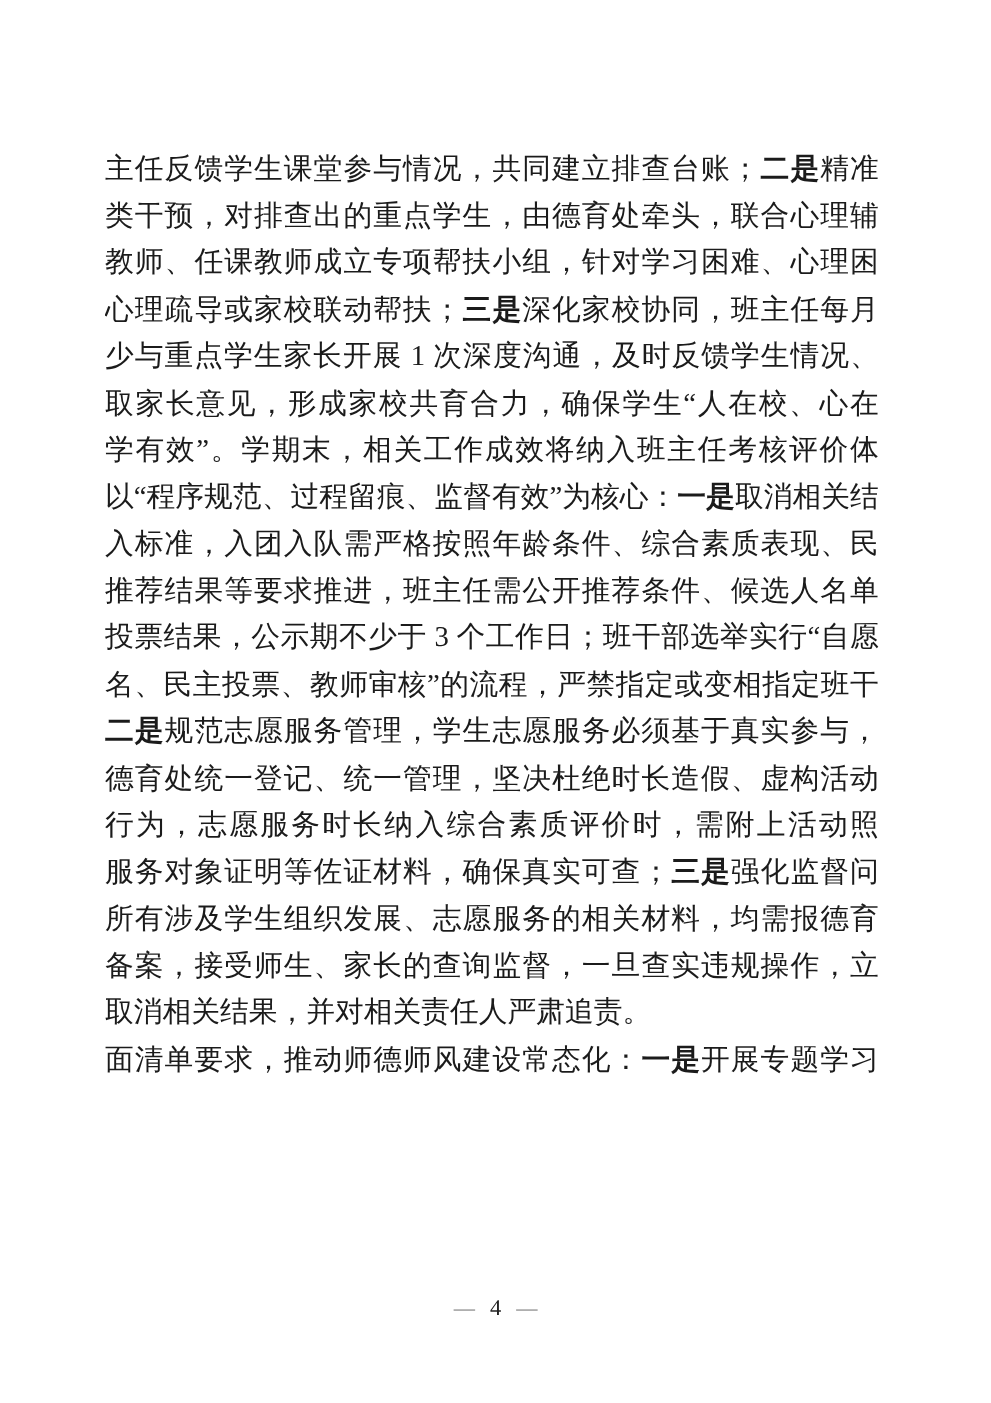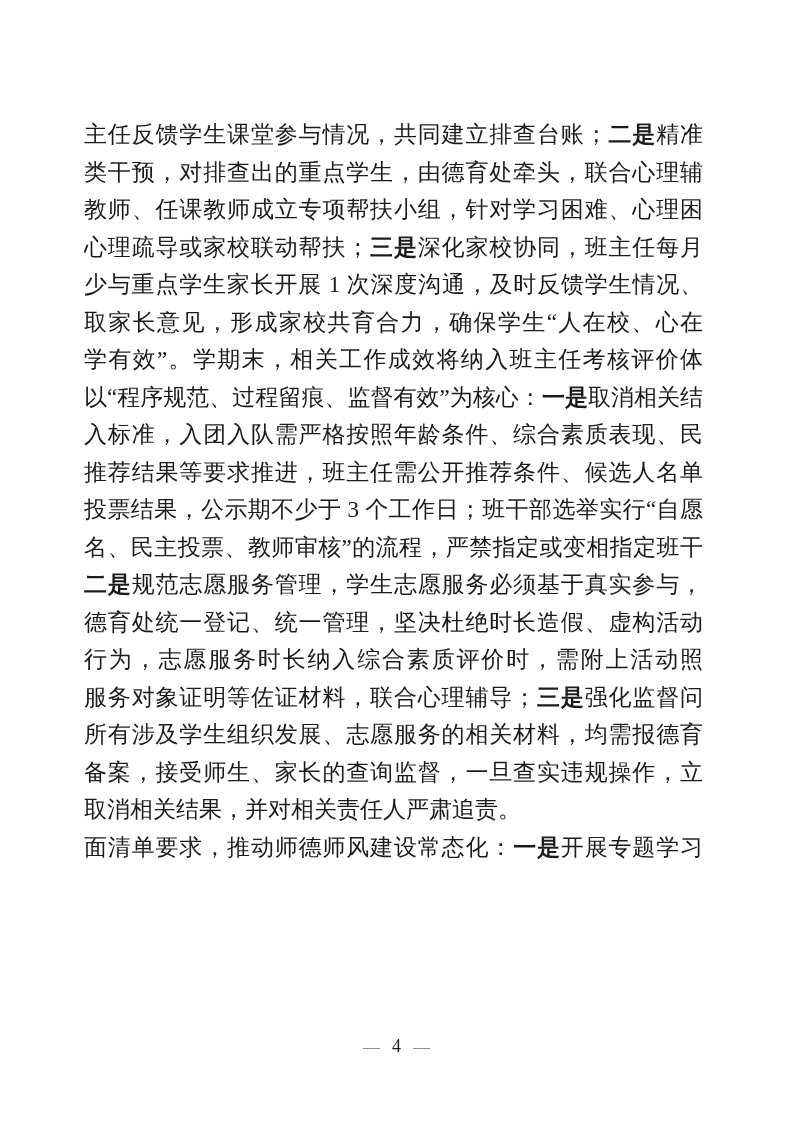--- a/index.html
+++ b/index.html
@@ -65,21 +65,21 @@
       <div class="line"><span>取家长意见，形成家校共育合力，确保学生“人在校、心在岗、</span></div>
       <div class="line"><span>学有效”。学期末，相关工作成效将纳入班主任考核评价体系。</span></div>
       <div class="line"><span>以“程序规范、过程留痕、监督有效”为核心：</span><span class="seg-bold">一是</span><span>取消相关结果</span></div>
       <div class="line"><span>入标准，入团入队需严格按照年龄条件、综合素质表现、民主</span></div>
       <div class="line"><span>推荐结果等要求推进，班主任需公开推荐条件、候选人名单及</span></div>
       <div class="line"><span>投票结果，公示期不少于 3 个工作日；班干部选举实行“自愿报</span></div>
       <div class="line"><span>名、民主投票、教师审核”的流程，严禁指定或变相指定班干部；</span></div>
       <div class="line"><span class="seg-bold">二是</span><span>规范志愿服务管理，学生志愿服务必须基于真实参与，由</span></div>
       <div class="line"><span>德育处统一登记、统一管理，坚决杜绝时长造假、虚构活动等</span></div>
       <div class="line"><span>行为，志愿服务时长纳入综合素质评价时，需附上活动照片、</span></div>
-      <div class="line"><span>服务对象证明等佐证材料，联合心理辅导；</span><span class="seg-bold">三是</span><span>强化监督问责，</span></div>
+      <div class="line"><span>服务对象证明等佐证材料，确保真实可查；</span><span class="seg-bold">三是</span><span>强化监督问责，</span></div>
       <div class="line"><span>所有涉及学生组织发展、志愿服务的相关材料，均需报德育处</span></div>
       <div class="line"><span>备案，接受师生、家长的查询监督，一旦查实违规操作，立即</span></div>
       <div class="line align-left"><span>取消相关结果，并对相关责任人严肃追责。</span></div>
       <div class="line"><span>面清单要求，推动师德师风建设常态化：</span><span class="seg-bold">一是</span><span>开展专题学习培</span></div>
     </div>
   <div class="footer">
     <span class="dash">—</span><span class="pnum">4</span><span class="dash">—</span>
   </div>
 </div>
 

